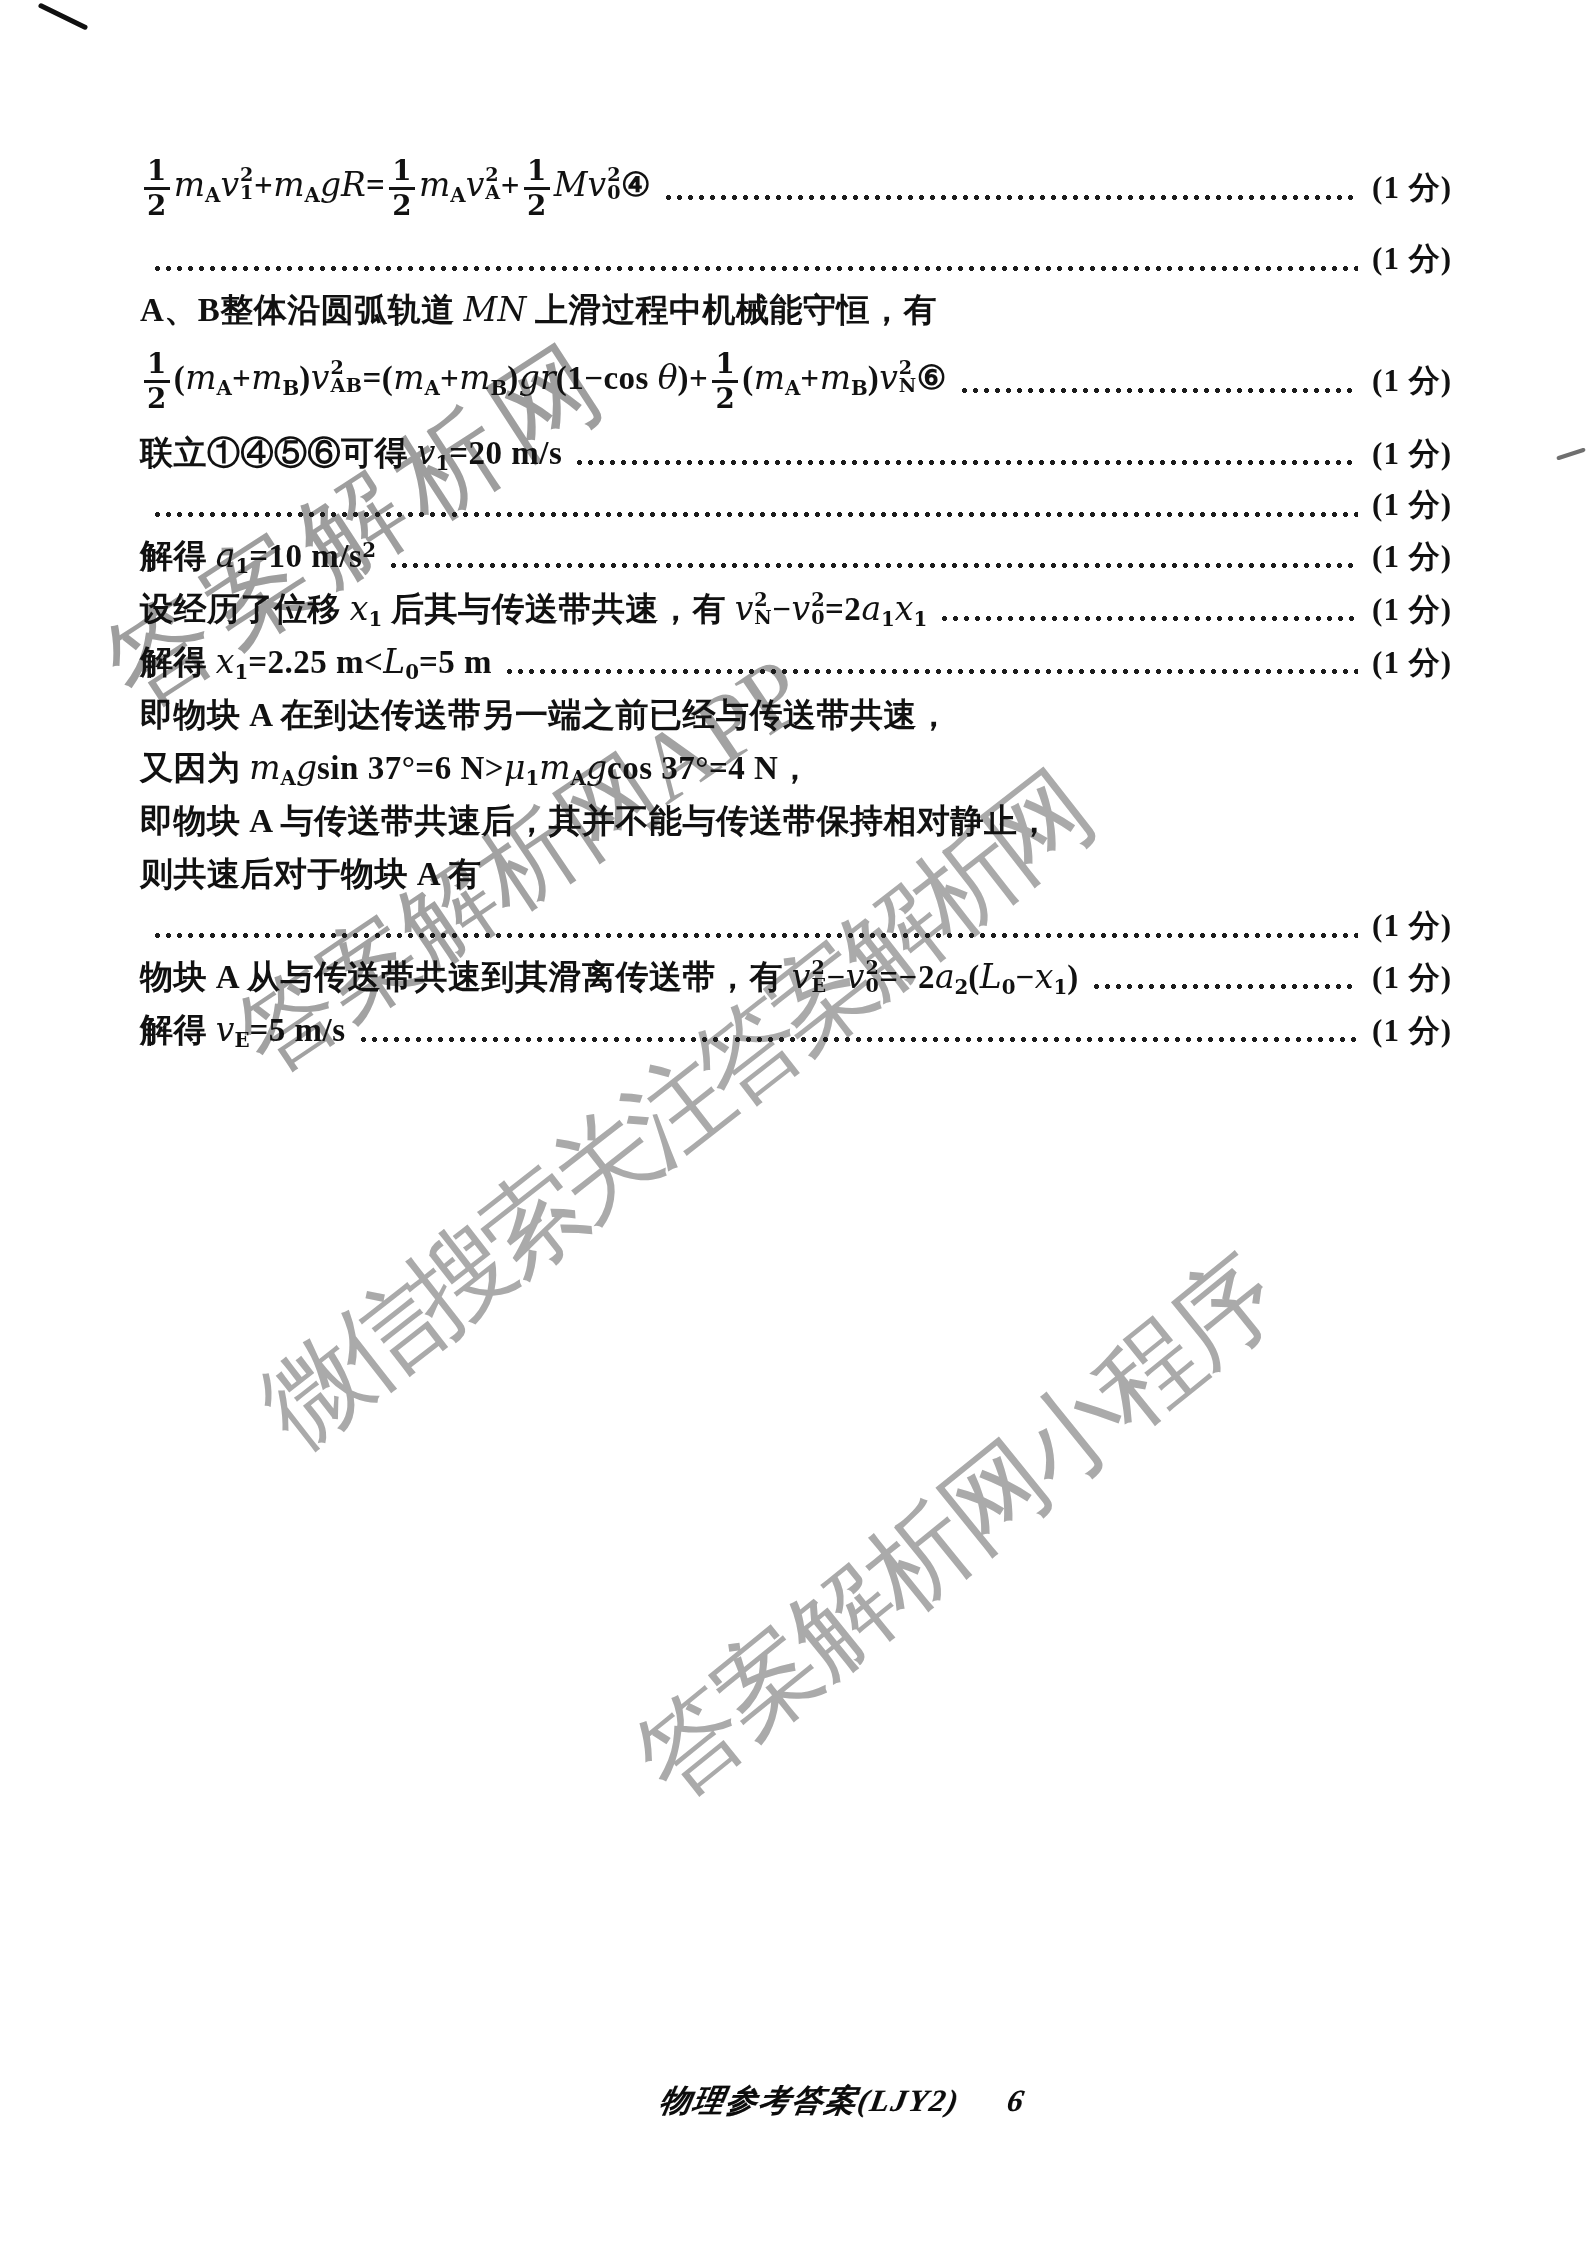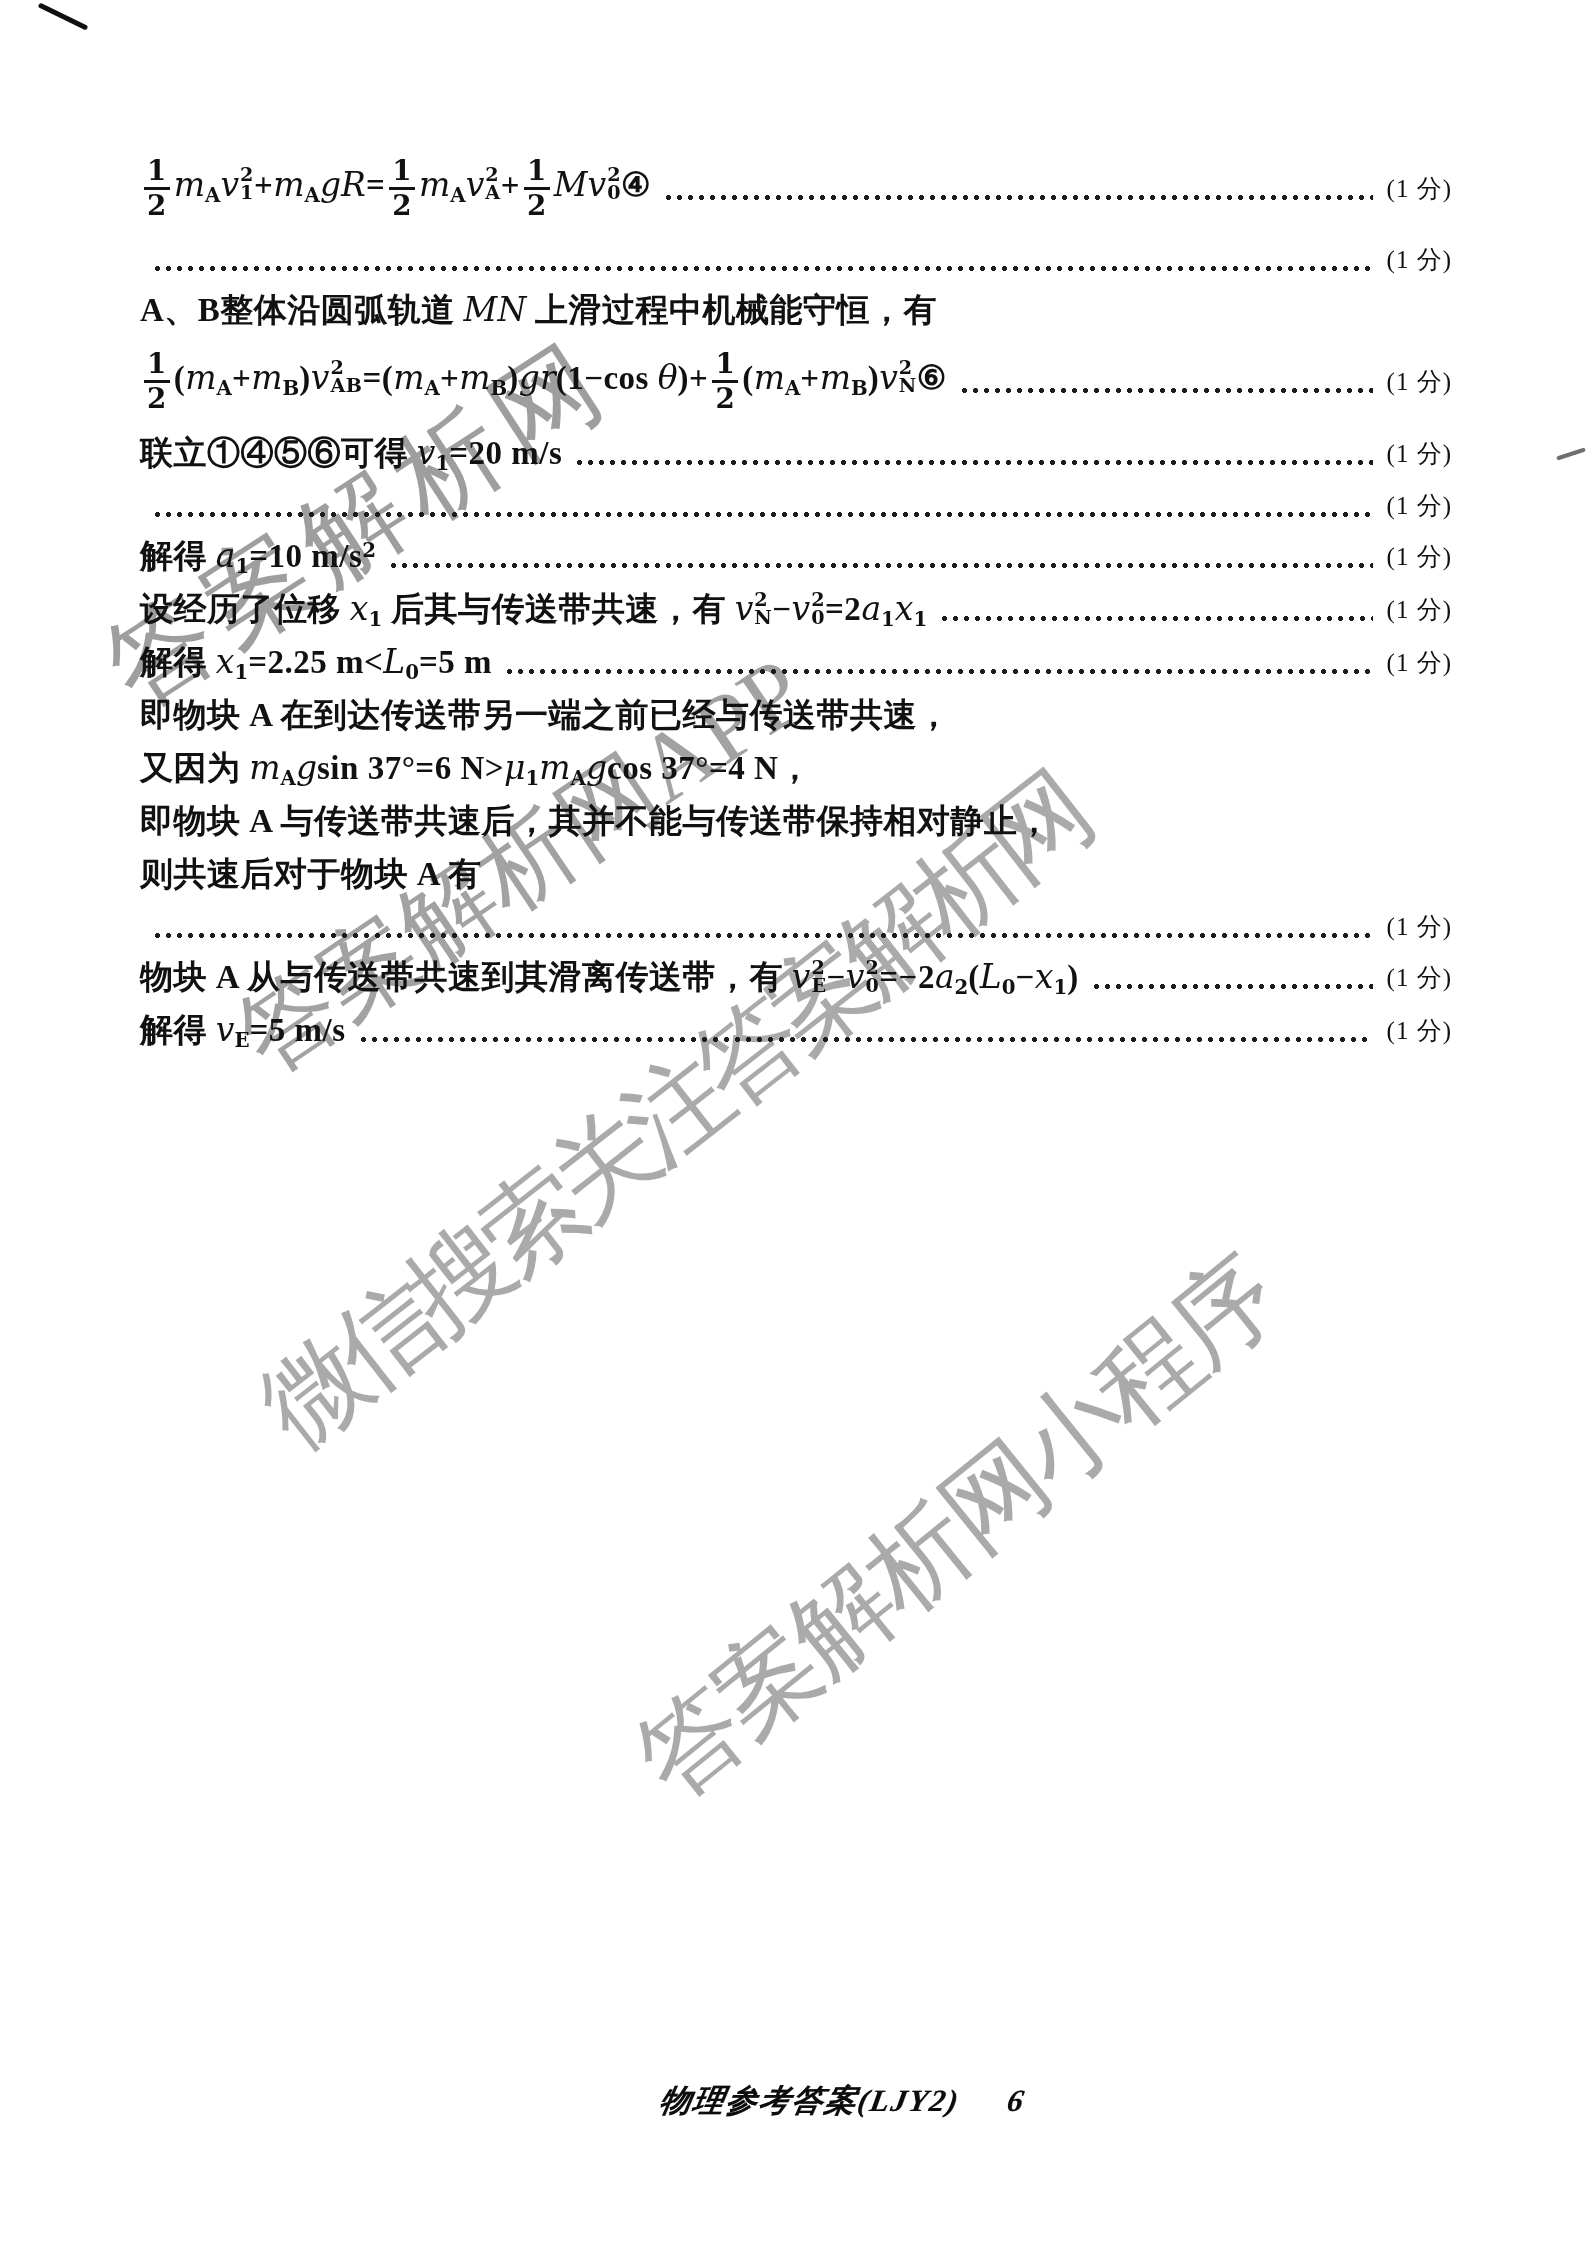--- a/index.html
+++ b/index.html
@@ -55,21 +55,21 @@
   .f .fn{border-bottom:3px solid #141414;padding:0 3px 1px;}
   .f .fd{padding-top:1px;}
   
   .dots{
     flex:1;min-width:34px;height:7px;margin:0 14px 0 12px;
     align-self:center;transform:translateY(9px);
     background-image:radial-gradient(circle,#1c1c1c 2.3px,rgba(0,0,0,0) 2.8px);
     background-size:11px 7px;background-position:0 50%;background-repeat:repeat-x;
   }
   .score{
-    font-size:25px;font-weight:400;letter-spacing:1px;white-space:nowrap;
+    font-size:31px;font-weight:700;letter-spacing:1px;white-space:nowrap;
   }
   
   .footer{
     position:absolute;left:660px;top:2080px;z-index:1;
     font-size:31px;font-weight:700;font-style:italic;
     transform:skewX(-10deg);letter-spacing:2px;color:#0c0c0c;
     text-shadow:0.6px 0.4px 0.6px rgba(20,20,20,0.55);
   }
   .footer .pagenum{margin-left:48px;}
   

